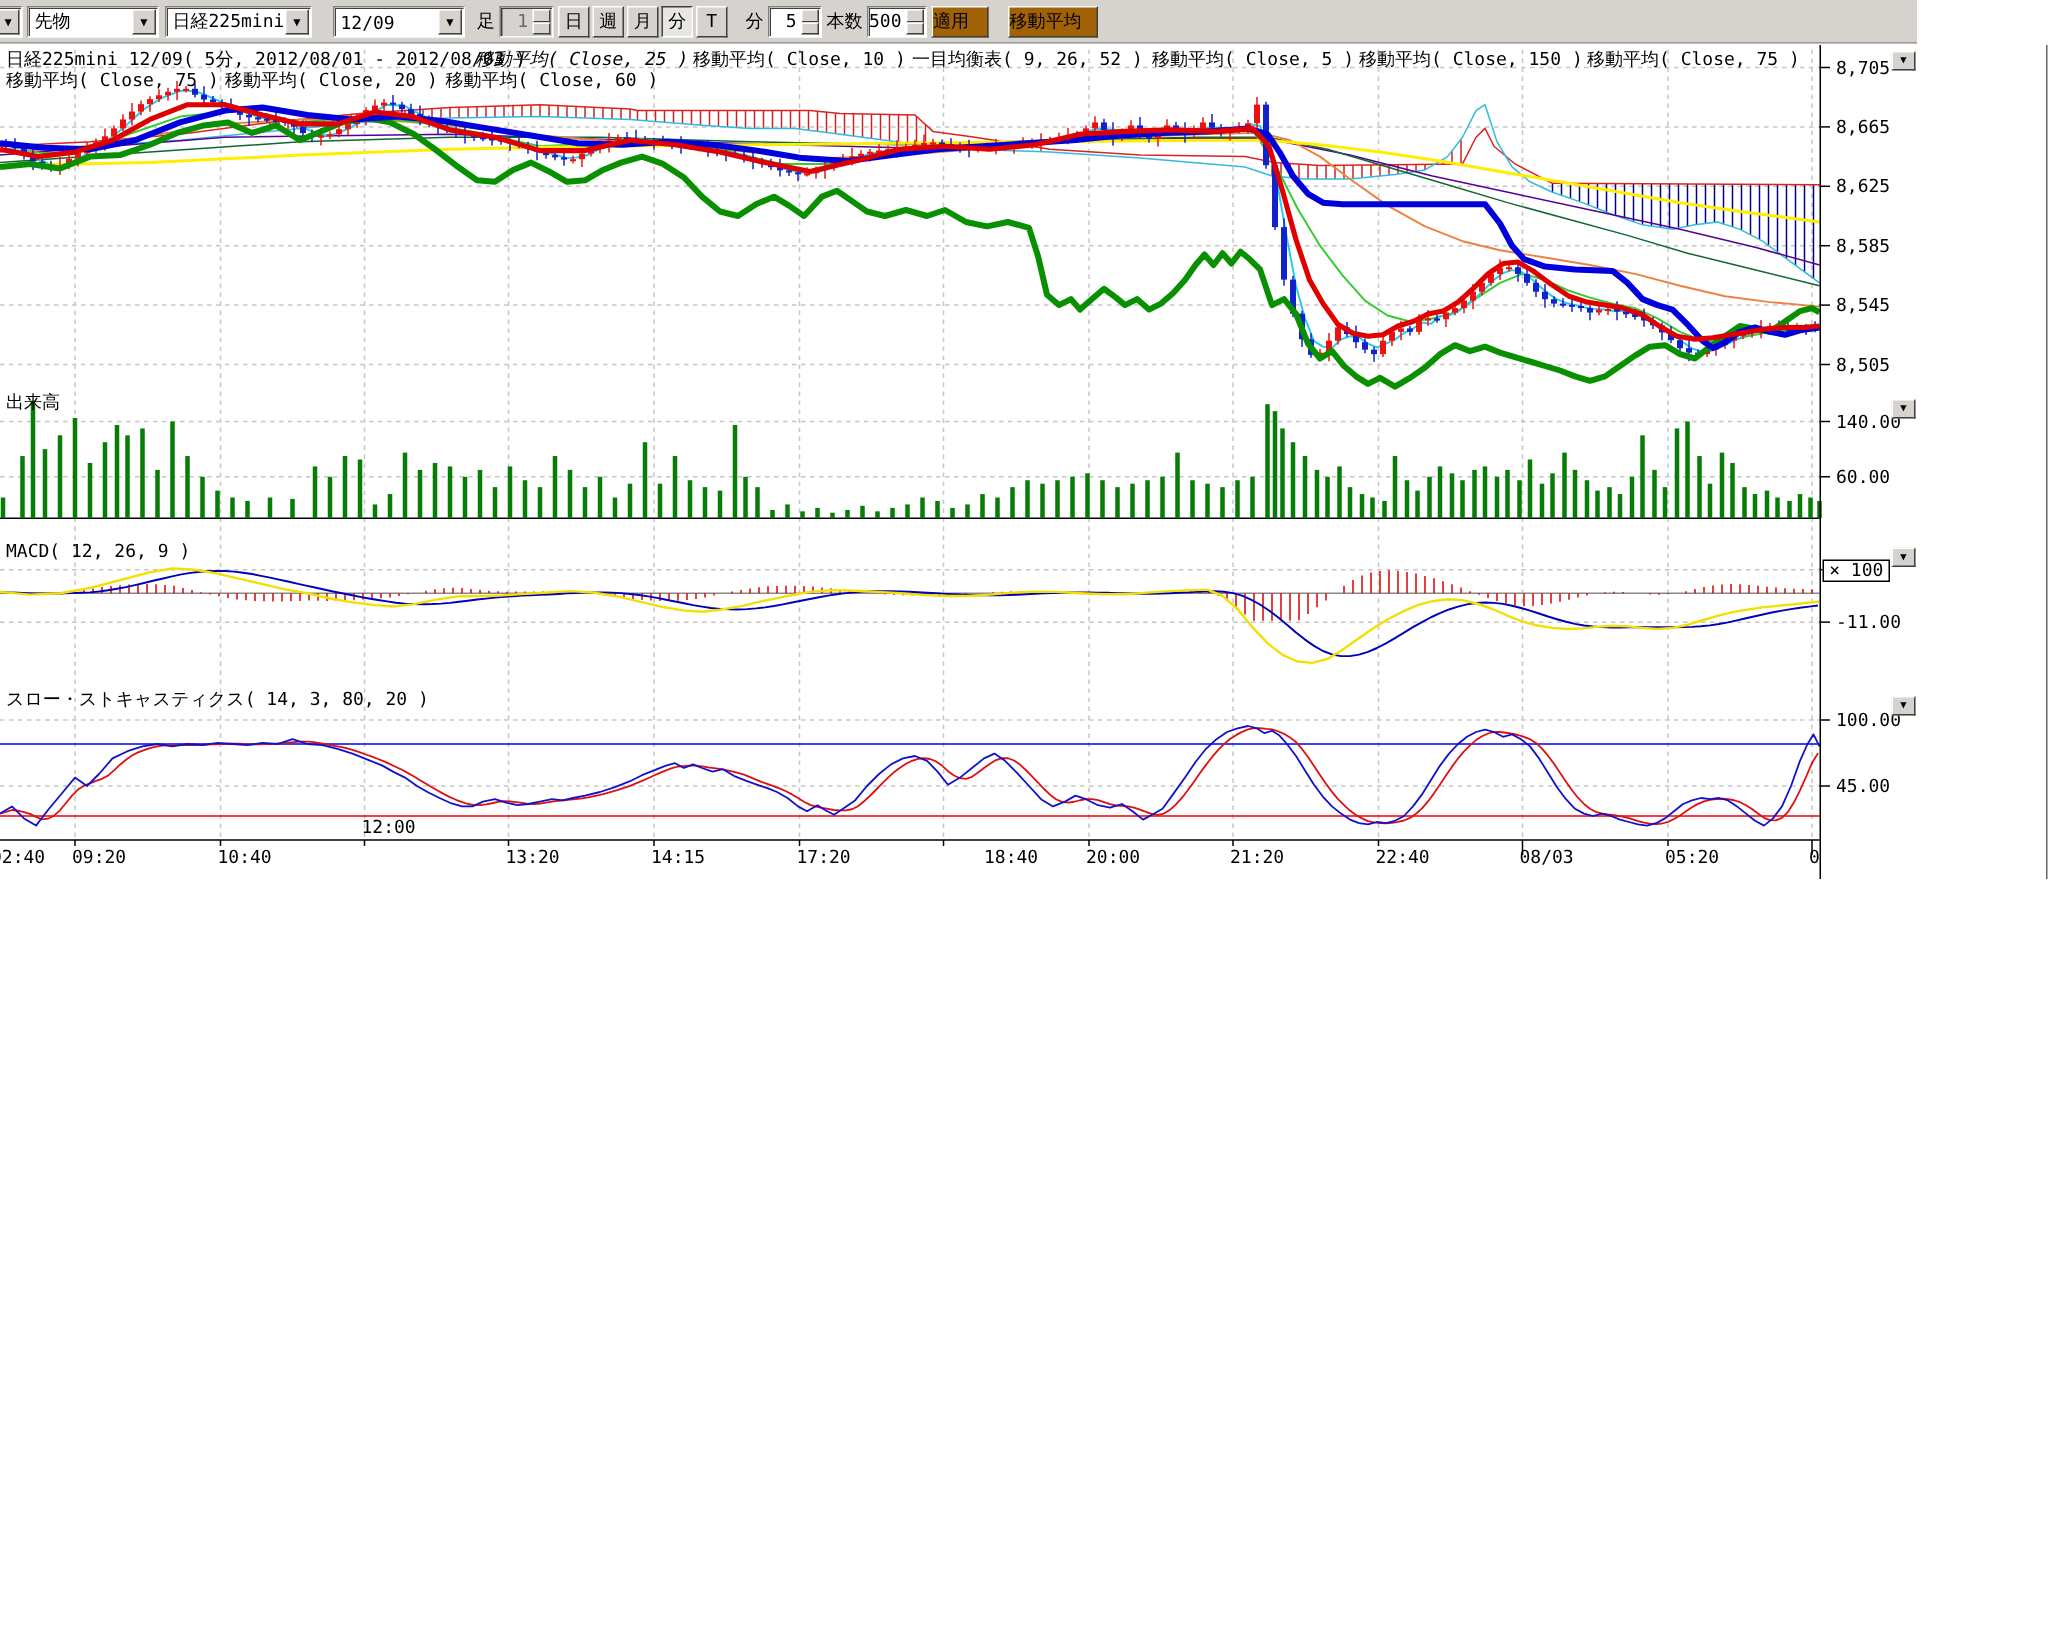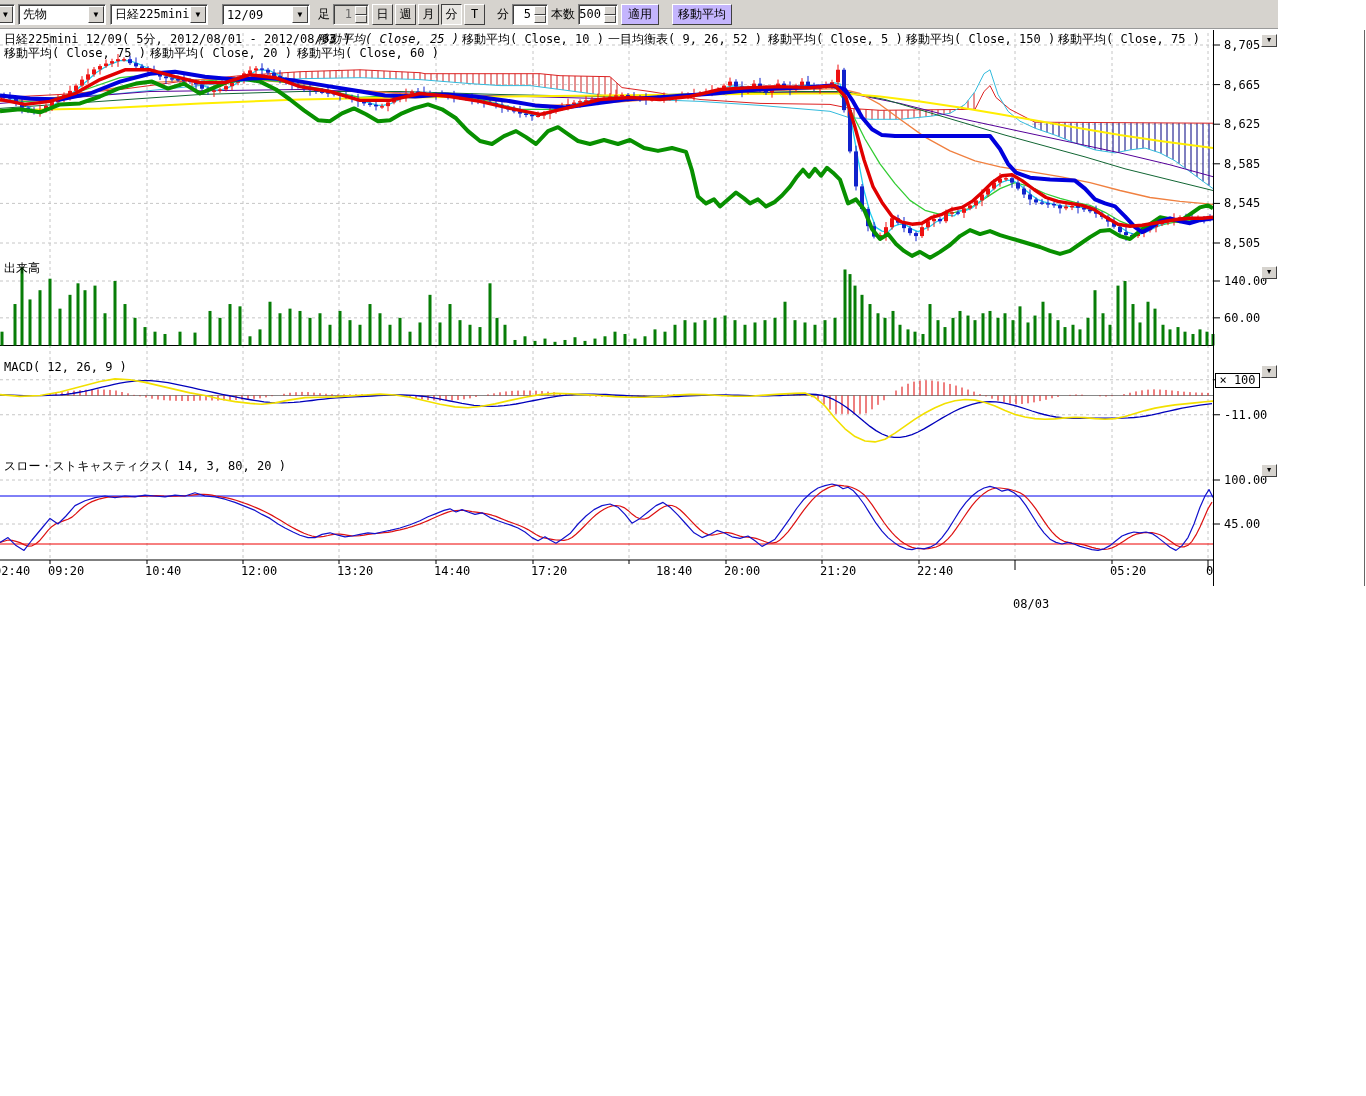--- a/index.html
+++ b/index.html
@@ -25,21 +25,21 @@
   .spin-val { flex:1; text-align:right; line-height:19px; padding-right:2px; font-size:12px; }
   .spin-btns { width:12px; display:flex; flex-direction:column; margin:1px; }
   .spin-btns div { flex:1; background:#d6d3ce; border:1px solid;
                    border-color:#fff #404040 #404040 #fff; position:relative; }
   .spin-btns div:after { content:""; position:absolute; left:2px; border:3px solid transparent; }
   .spin-up:after   { top:1px;  border-bottom-color:#000; border-top-width:0; }
   .spin-down:after { top:3px;  border-top-color:#000; border-bottom-width:0; }
   .pbtn { width:21px; text-align:center; background:#d6d3ce; font-size:12px;
           border:1px solid; border-color:#fff #404040 #404040 #fff; line-height:18px; }
   .pbtn.pressed { border-color:#404040 #fff #fff #404040; background:#e8e6e2; }
-  .cmdbtn { text-align:center; background:#c4b5fd; font-size:12px;
+  .cmdbtn { text-align:left; background:#a16207; font-size:12px;
             border:1px solid; border-color:#fff #404040 #404040 #fff; line-height:18px; }
 
   
   #chartzone { position:absolute; left:0; top:30px; width:1366px; height:600px; }
   #chart-svg { position:absolute; left:0; top:0; }
   .ov { position:absolute; font-size:12px; color:#000; white-space:pre; line-height:13px; }
   .collapse-btn { position:absolute; width:16px; height:13px; background:#d6d3ce;
         border:1px solid; border-color:#fff #404040 #404040 #fff; text-align:center; }
   .collapse-btn span { display:block; font-size:7px; line-height:11px; color:#000; }
   #mult-box { position:absolute; left:1215px; top:343px; width:45px; height:15px;
@@ -1068,29 +1068,29 @@
         <div class="ov" style="left: 1058px; top: 3px;">移動平均( Close, 75 )</div>
         <div class="ov" style="left: 4px; top: 17px;">移動平均( Close, 75 )</div>
         <div class="ov" style="left: 150px; top: 17px; text-align: right;">移動平均( Close, 20 )</div>
         <div class="ov" style="left: 297px; top: 17px;">移動平均( Close, 60 )</div>
         <div class="ov" style="left: 4px; top: 232px;">出来高</div>
         <div class="ov" style="left: 4px; top: 331px;">MACD( 12, 26, 9 )</div>
         <div class="ov" style="left: 4px; top: 430px;">スロー・ストキャスティクス( 14, 3, 80, 20 )</div>
         <div class="ov" style="left: -6px; top: 535px;">02:40</div>
         <div class="ov" style="left: 48px; top: 535px;">09:20</div>
         <div class="ov" style="left: 145px; top: 535px;">10:40</div>
-        <div class="ov" style="left: 241px; top: 535px; text-align: center;">12:00</div>
+        <div class="ov" style="left: 241px; top: 515px; text-align: center;">12:00</div>
         <div class="ov" style="left: 337px; top: 535px;">13:20</div>
-        <div class="ov" style="left: 434px; top: 535px;">14:40</div>
+        <div class="ov" style="left: 434px; top: 535px;">14:15</div>
         <div class="ov" style="left: 531px; top: 535px;">17:20</div>
         <div class="ov" style="left: 627px; top: 535px; margin-left: 29px;">18:40</div>
         <div class="ov" style="left: 724px; top: 535px;">20:00</div>
         <div class="ov" style="left: 820px; top: 535px;">21:20</div>
         <div class="ov" style="left: 917px; top: 535px;">22:40</div>
-        <div class="ov" style="left: 1013px; top: 535px; margin-top: 33px;">08/03</div>
+        <div class="ov" style="left: 1013px; top: 535px;">08/03</div>
         <div class="ov" style="left: 1110px; top: 535px;">05:20</div>
         <div class="ov" style="left: 1206px; top: 535px;">0</div>
       </div>
 
     <div id="mult-box">× 100</div>
 
     <div class="collapse-btn" style="left:1261px;top:4px;">
         <span>▼</span>
       </div>
     <div class="collapse-btn" style="left:1261px;top:236px;">

